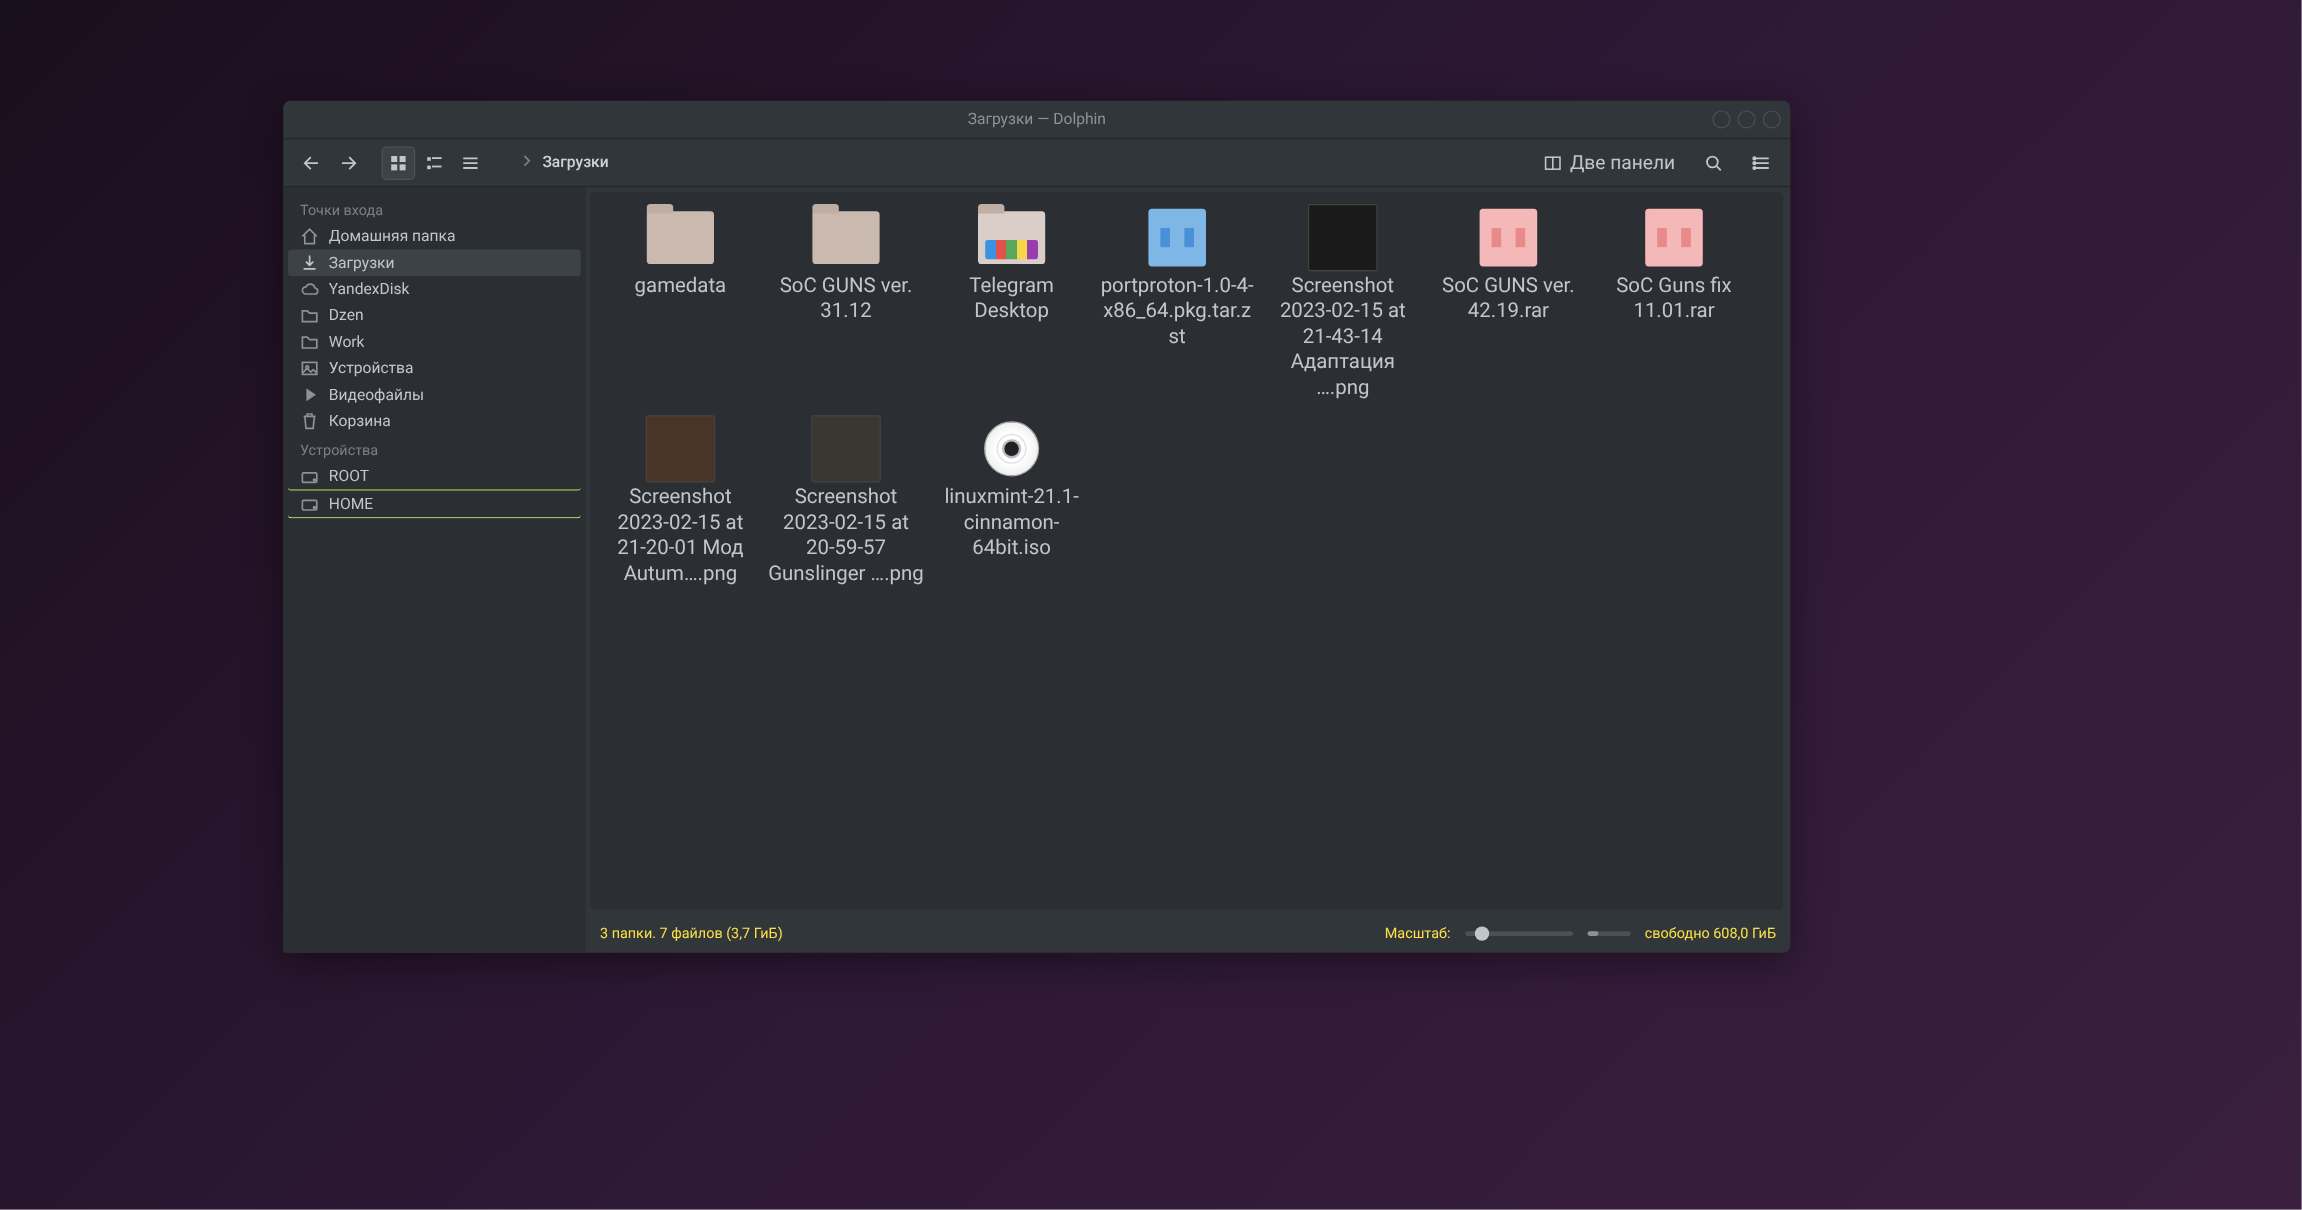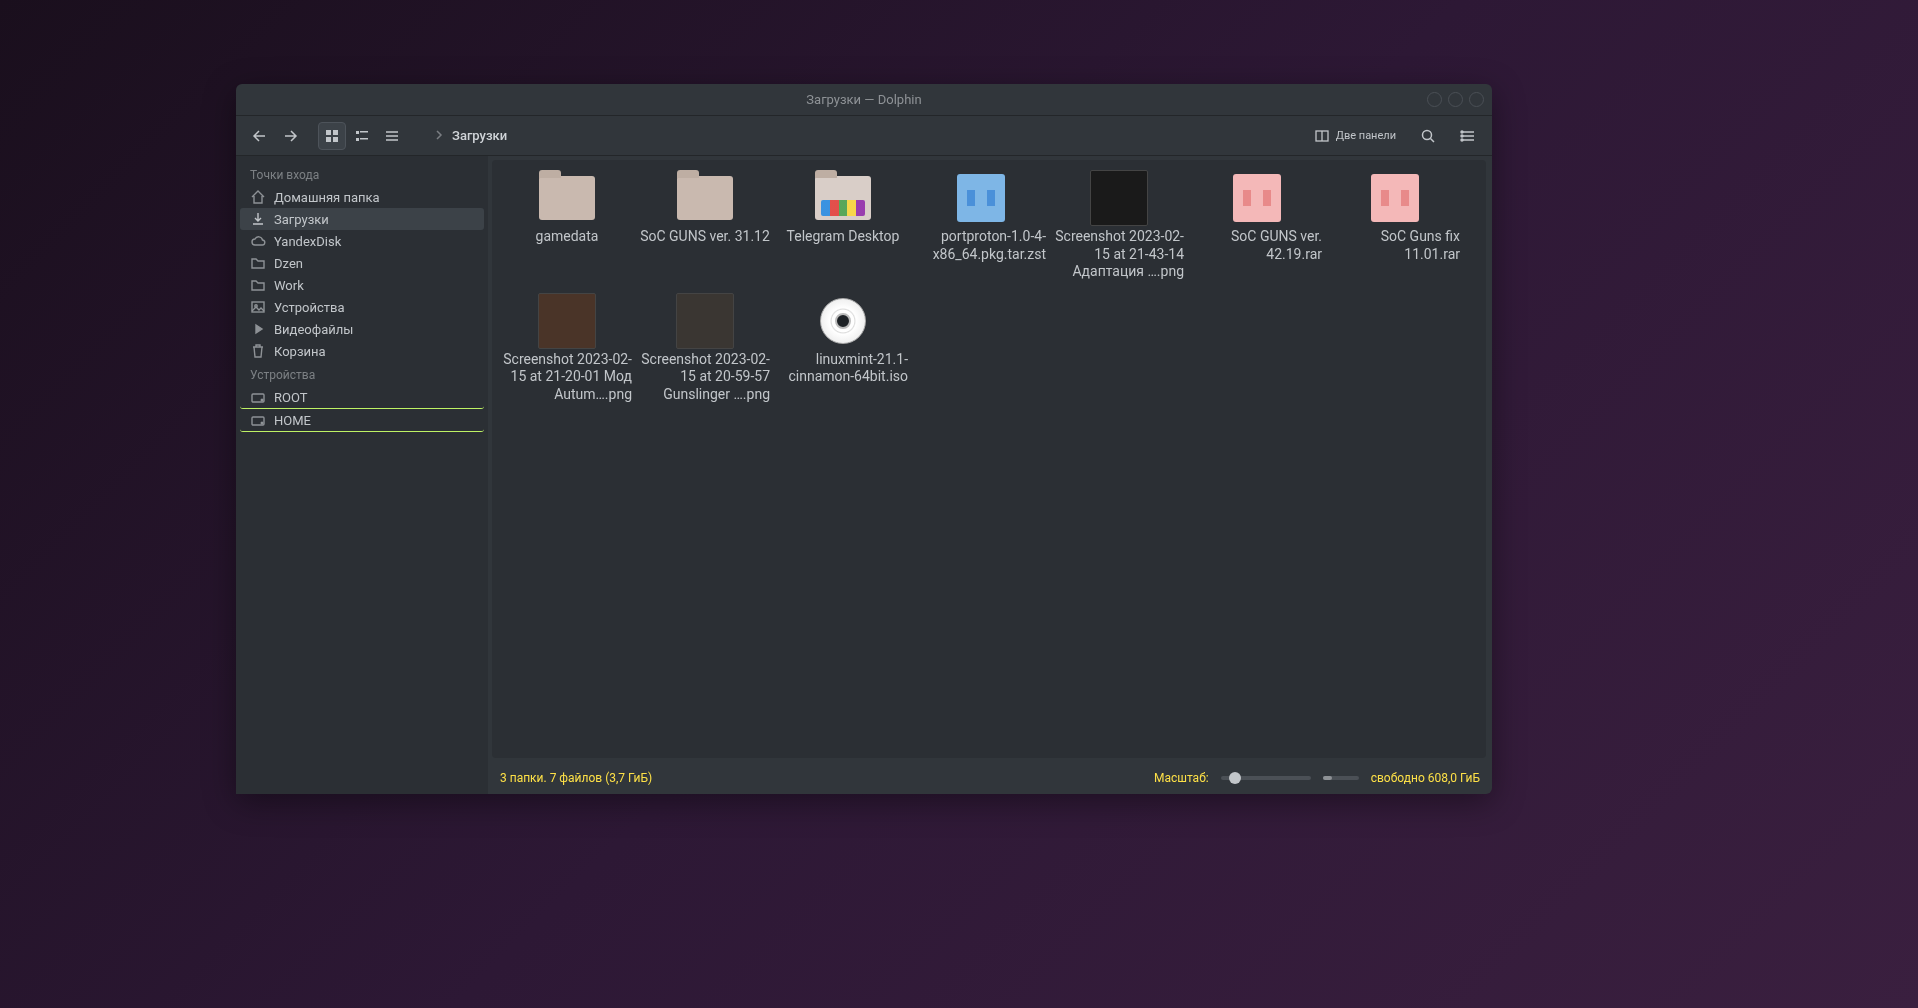--- a/index.html
+++ b/index.html
@@ -76,21 +76,21 @@
   flex: 1;
   display: flex;
   align-items: center;
   gap: 8px;
   margin-left: 20px;
   font-size: 13px;
 }
 .breadcrumb-sep { color: #7a7e82; }
 .breadcrumb-item { color: #d0d4d8; font-weight: 500; }
 .right-tools { display: flex; align-items: center; gap: 12px; }
-.right-tools .label { font-size: 11px; color: #c2c6ca; }
+.right-tools .label { font-size: 16px; color: #c2c6ca; }
 .two-pane { display: flex; align-items: center; gap: 6px; }
 
 .body-area {
   flex: 1;
   display: flex;
   min-height: 0;
 }
 .sidebar {
   width: 252px;
   background: #2b2f34;
@@ -140,23 +140,23 @@
 }
 .file-icon {
   width: 58px;
   height: 48px;
   display: flex;
   align-items: center;
   justify-content: center;
   margin-bottom: 6px;
 }
 .file-label {
-  font-size: 14px;
+  font-size: 17px;
   color: #c2c6ca;
-  text-align: right;
+  text-align: center;
   line-height: 1.25;
   max-width: 130px;
   word-wrap: break-word;
 }
 
 .folder {
   width: 56px; height: 44px;
   background: #c9b9af;
   border-radius: 3px;
   position: relative;

